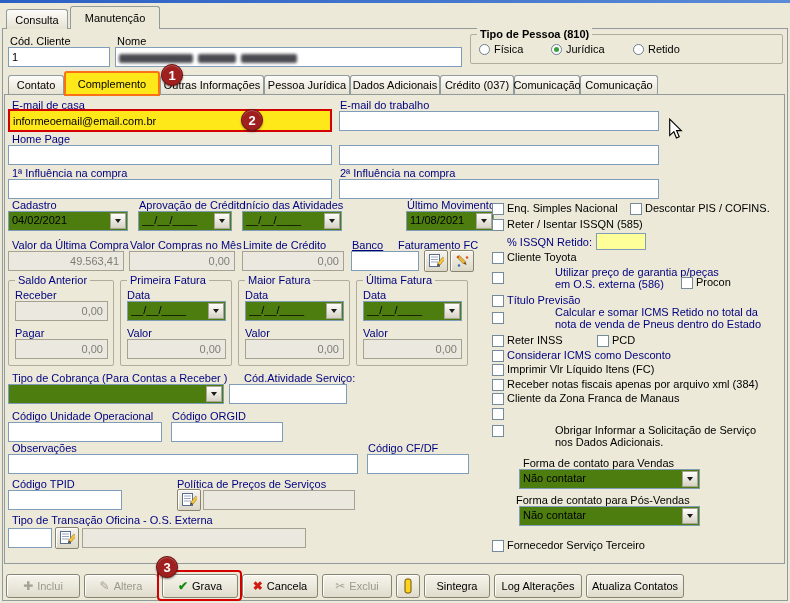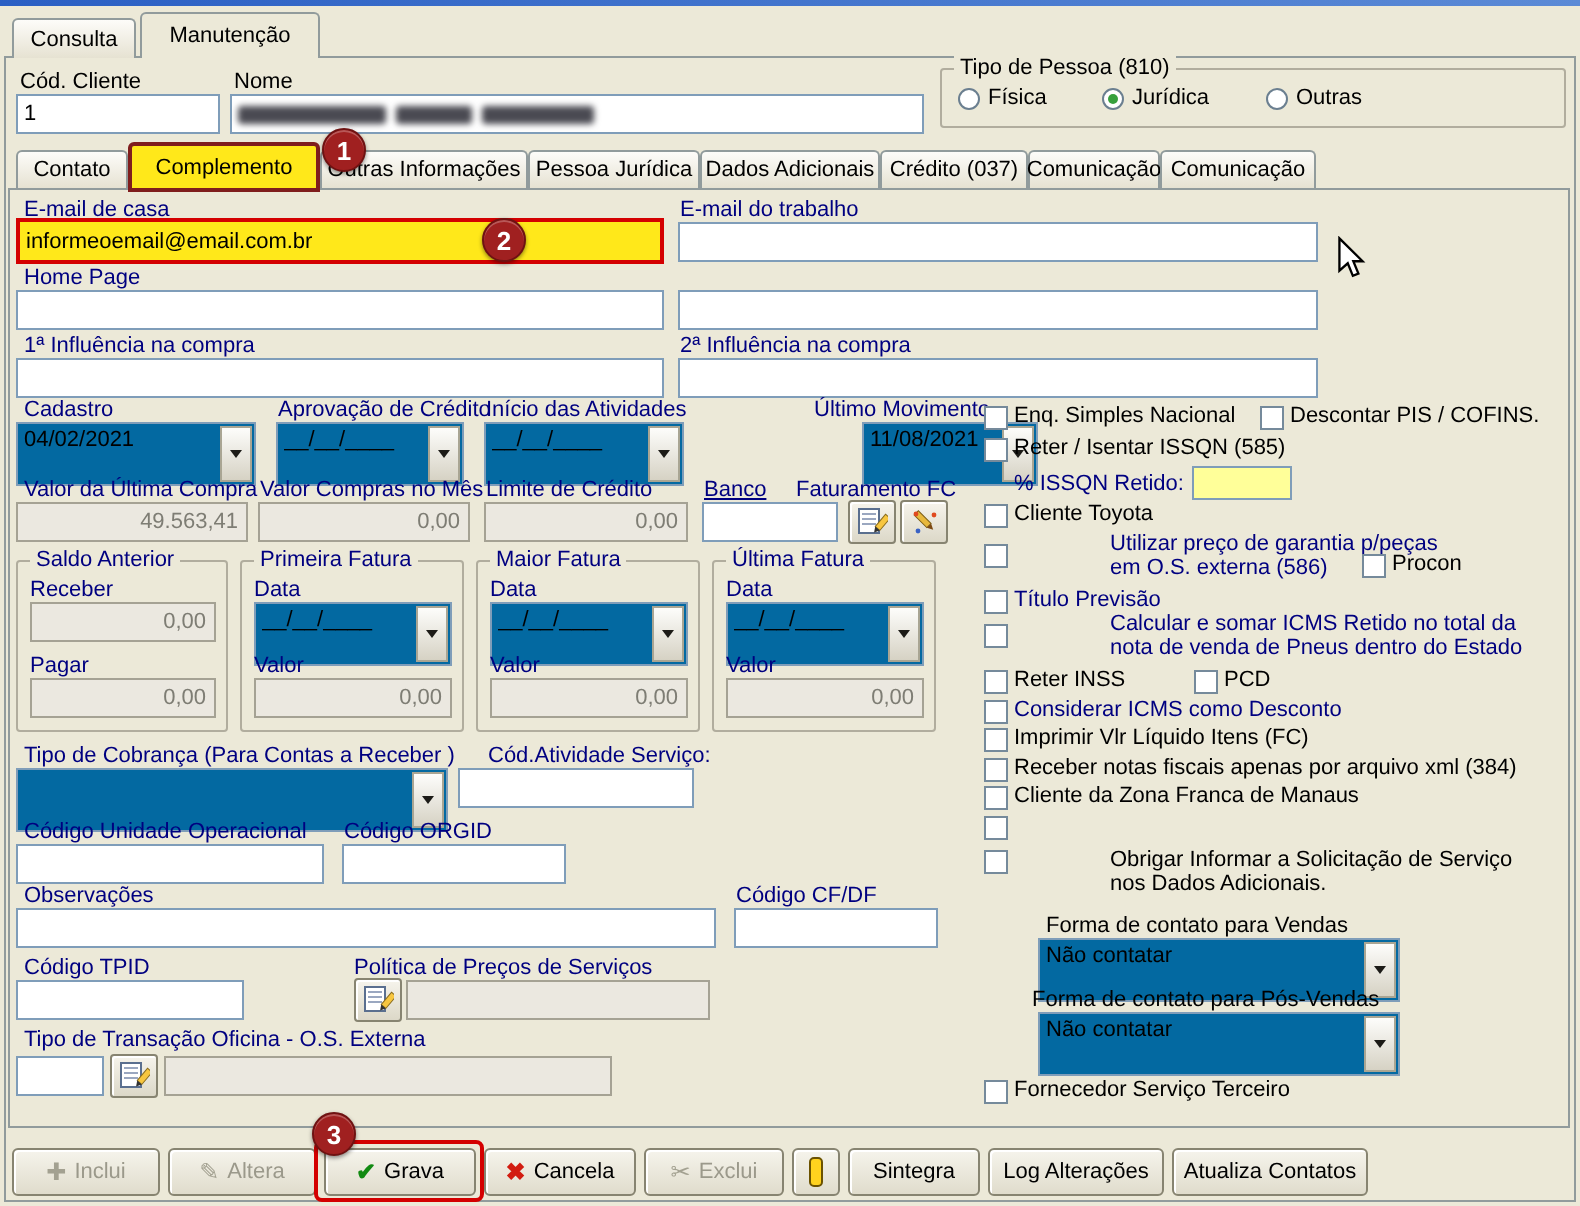--- a/index.html
+++ b/index.html
@@ -6,41 +6,41 @@
   html,body { margin:0; padding:0; background:#9a9a9a; }
   .stage { position:relative; width:790px; height:603px; background:#ece9d8;
            font-family:"Liberation Sans", sans-serif; font-size:11px; color:#000; overflow:hidden; }
   .titlebar { position:absolute; left:0; top:0; width:790px; height:3px;
               background:linear-gradient(90deg,#2a5fc4,#5b8ad6); }
   .panel { position:absolute; border:1px solid #919b9c; background:#ece9d8; }
   .tab { position:absolute; border:1px solid #919b9c; border-bottom:none; border-radius:3px 3px 0 0;
          background:linear-gradient(#fdfcf9,#e6e2d2); display:flex; align-items:center; justify-content:center;
          white-space:nowrap; cursor:default; }
   .tab.active { background:#ece9d8; z-index:8; }
-  .tab.hl { background:#ffe81a; border:2px solid #7f1d1d; z-index:12; font-weight:normal; }
+  .tab.hl { background:#ffe81a; border:2px solid #f97316; z-index:12; font-weight:normal; }
   .lb { position:absolute; color:#000080; white-space:nowrap; }
   .lk { position:absolute; color:#000; white-space:nowrap; }
   .inp { position:absolute; height:20px; background:#fff; border:1px solid #7f9db9;
          font:11px "Liberation Sans", sans-serif; padding:0 3px; color:#000; }
   .inp.hl-input { background:#ffe81a; border:2px solid #d40000; height:23px; font-weight:normal; }
   .inp.issqn { background:#ffff99; height:17px; }
   .ro { position:absolute; height:20px; background:#ebe8e0; border:1px solid #a5a294;
         color:#7e7d74; line-height:18px; text-align:right; padding:0 4px; overflow:hidden; }
   .ro.lt { text-align:left; }
-  .combo { position:absolute; height:32px; background:#0369a1; border:1px solid #7f9db9; }
+  .combo { position:absolute; height:20px; background:#4d7c0f; border:1px solid #7f9db9; }
   .combo .val { position:absolute; left:3px; top:2px; right:18px; overflow:hidden; white-space:nowrap; }
   .combo .arr { position:absolute; top:1px; right:1px; bottom:1px; width:16px;
                 background:linear-gradient(#fdfdfb,#d6d2c4); border:1px solid #a9a593;
                 display:flex; align-items:center; justify-content:center; }
   .tri { width:0; height:0; border-left:3.5px solid transparent; border-right:3.5px solid transparent;
          border-top:4px solid #1c1b17; }
   .grp { position:absolute; border:1px solid #b1ad9e; border-radius:2px; }
   .legend { position:absolute; top:-7px; left:6px; background:#ece9d8; padding:0 3px;
             color:#000080; white-space:nowrap; }
-  .legend.black { color:#000; }
+  .legend.black { color:#000;font-weight:bold; }
   .cb { position:absolute; width:12px; height:12px; background:#fff; border:1px solid #758a9b; }
   .cl { position:absolute; color:#000; white-space:nowrap; }
   .cl.blue { color:#000080; }
   .cl.wrap { white-space:normal; line-height:12px;margin-left:48px; }
   .radio { position:absolute; width:11px; height:11px; border:1px solid #6b7f90; border-radius:50%; background:#fff; }
   .radio.sel::after { content:''; position:absolute; left:2px; top:2px; width:5px; height:5px;
                       border-radius:50%; background:#37a03c; }
   .btn { position:absolute; height:24px; background:linear-gradient(#f6f4ec,#e0dccc);
          border:1px solid #878471; border-radius:3px; box-shadow:inset 1px 1px 0 #fff;
          display:flex; align-items:center; justify-content:center; gap:4px; font-size:11px; color:#000;
@@ -82,21 +82,21 @@
     <span class="blob" style="width:74px;"></span><span class="blob" style="width:38px;"></span><span class="blob" style="width:56px;"></span>
   </div>
 
   <div class="grp" style="left:470px;top:34px;width:313px;height:30px;">
     <span class="legend black">Tipo de Pessoa (810)</span>
     <span class="radio" style="left:8px;top:9px;"></span>
     <span class="lk" style="left:23px;top:8px;">Física</span>
     <span class="radio sel" style="left:80px;top:9px;"></span>
     <span class="lk" style="left:95px;top:8px;">Jurídica</span>
     <span class="radio" style="left:162px;top:9px;"></span>
-    <span class="lk" style="left:177px;top:8px;">Outras</span>
+    <span class="lk" style="left:177px;top:8px;">Retido</span>
   </div>
 
   <div class="panel" style="left:4px;top:94px;width:781px;height:470px;"></div>
 
   <div class="tab" style="left:8px;top:75px;width:56px;height:19px;">
       <span>Contato</span>
     </div>
   <div class="tab hl" style="left:64px;top:71px;width:96px;height:25px;">
       <span>Complemento</span>
     </div>
@@ -150,21 +150,21 @@
       </span>
     </div>
   <span class="lb" style="left:243px;top:199px;">Início das Atividades</span>
   <div class="combo" style="left:242px;top:211px;width:100px;">
       <span class="val">__/__/____</span>
       <span class="arr">
         <i class="tri"></i>
       </span>
     </div>
   <span class="lb" style="left:407px;top:199px;">Último Movimento</span>
-  <div class="combo" style="left:406px;top:211px;width:88px;margin-left:25px;">
+  <div class="combo" style="left:406px;top:211px;width:88px;">
       <span class="val">11/08/2021</span>
       <span class="arr">
         <i class="tri"></i>
       </span>
     </div>
 
   <span class="lb" style="left:12px;top:239px;">Valor da Última Compra</span>
   <div class="ro" style="left:8px;top:251px;width:116px;">49.563,41</div>
   <span class="lb" style="left:130px;top:239px;">Valor Compras no Mês</span>
   <div class="ro" style="left:129px;top:251px;width:106px;">0,00</div>

